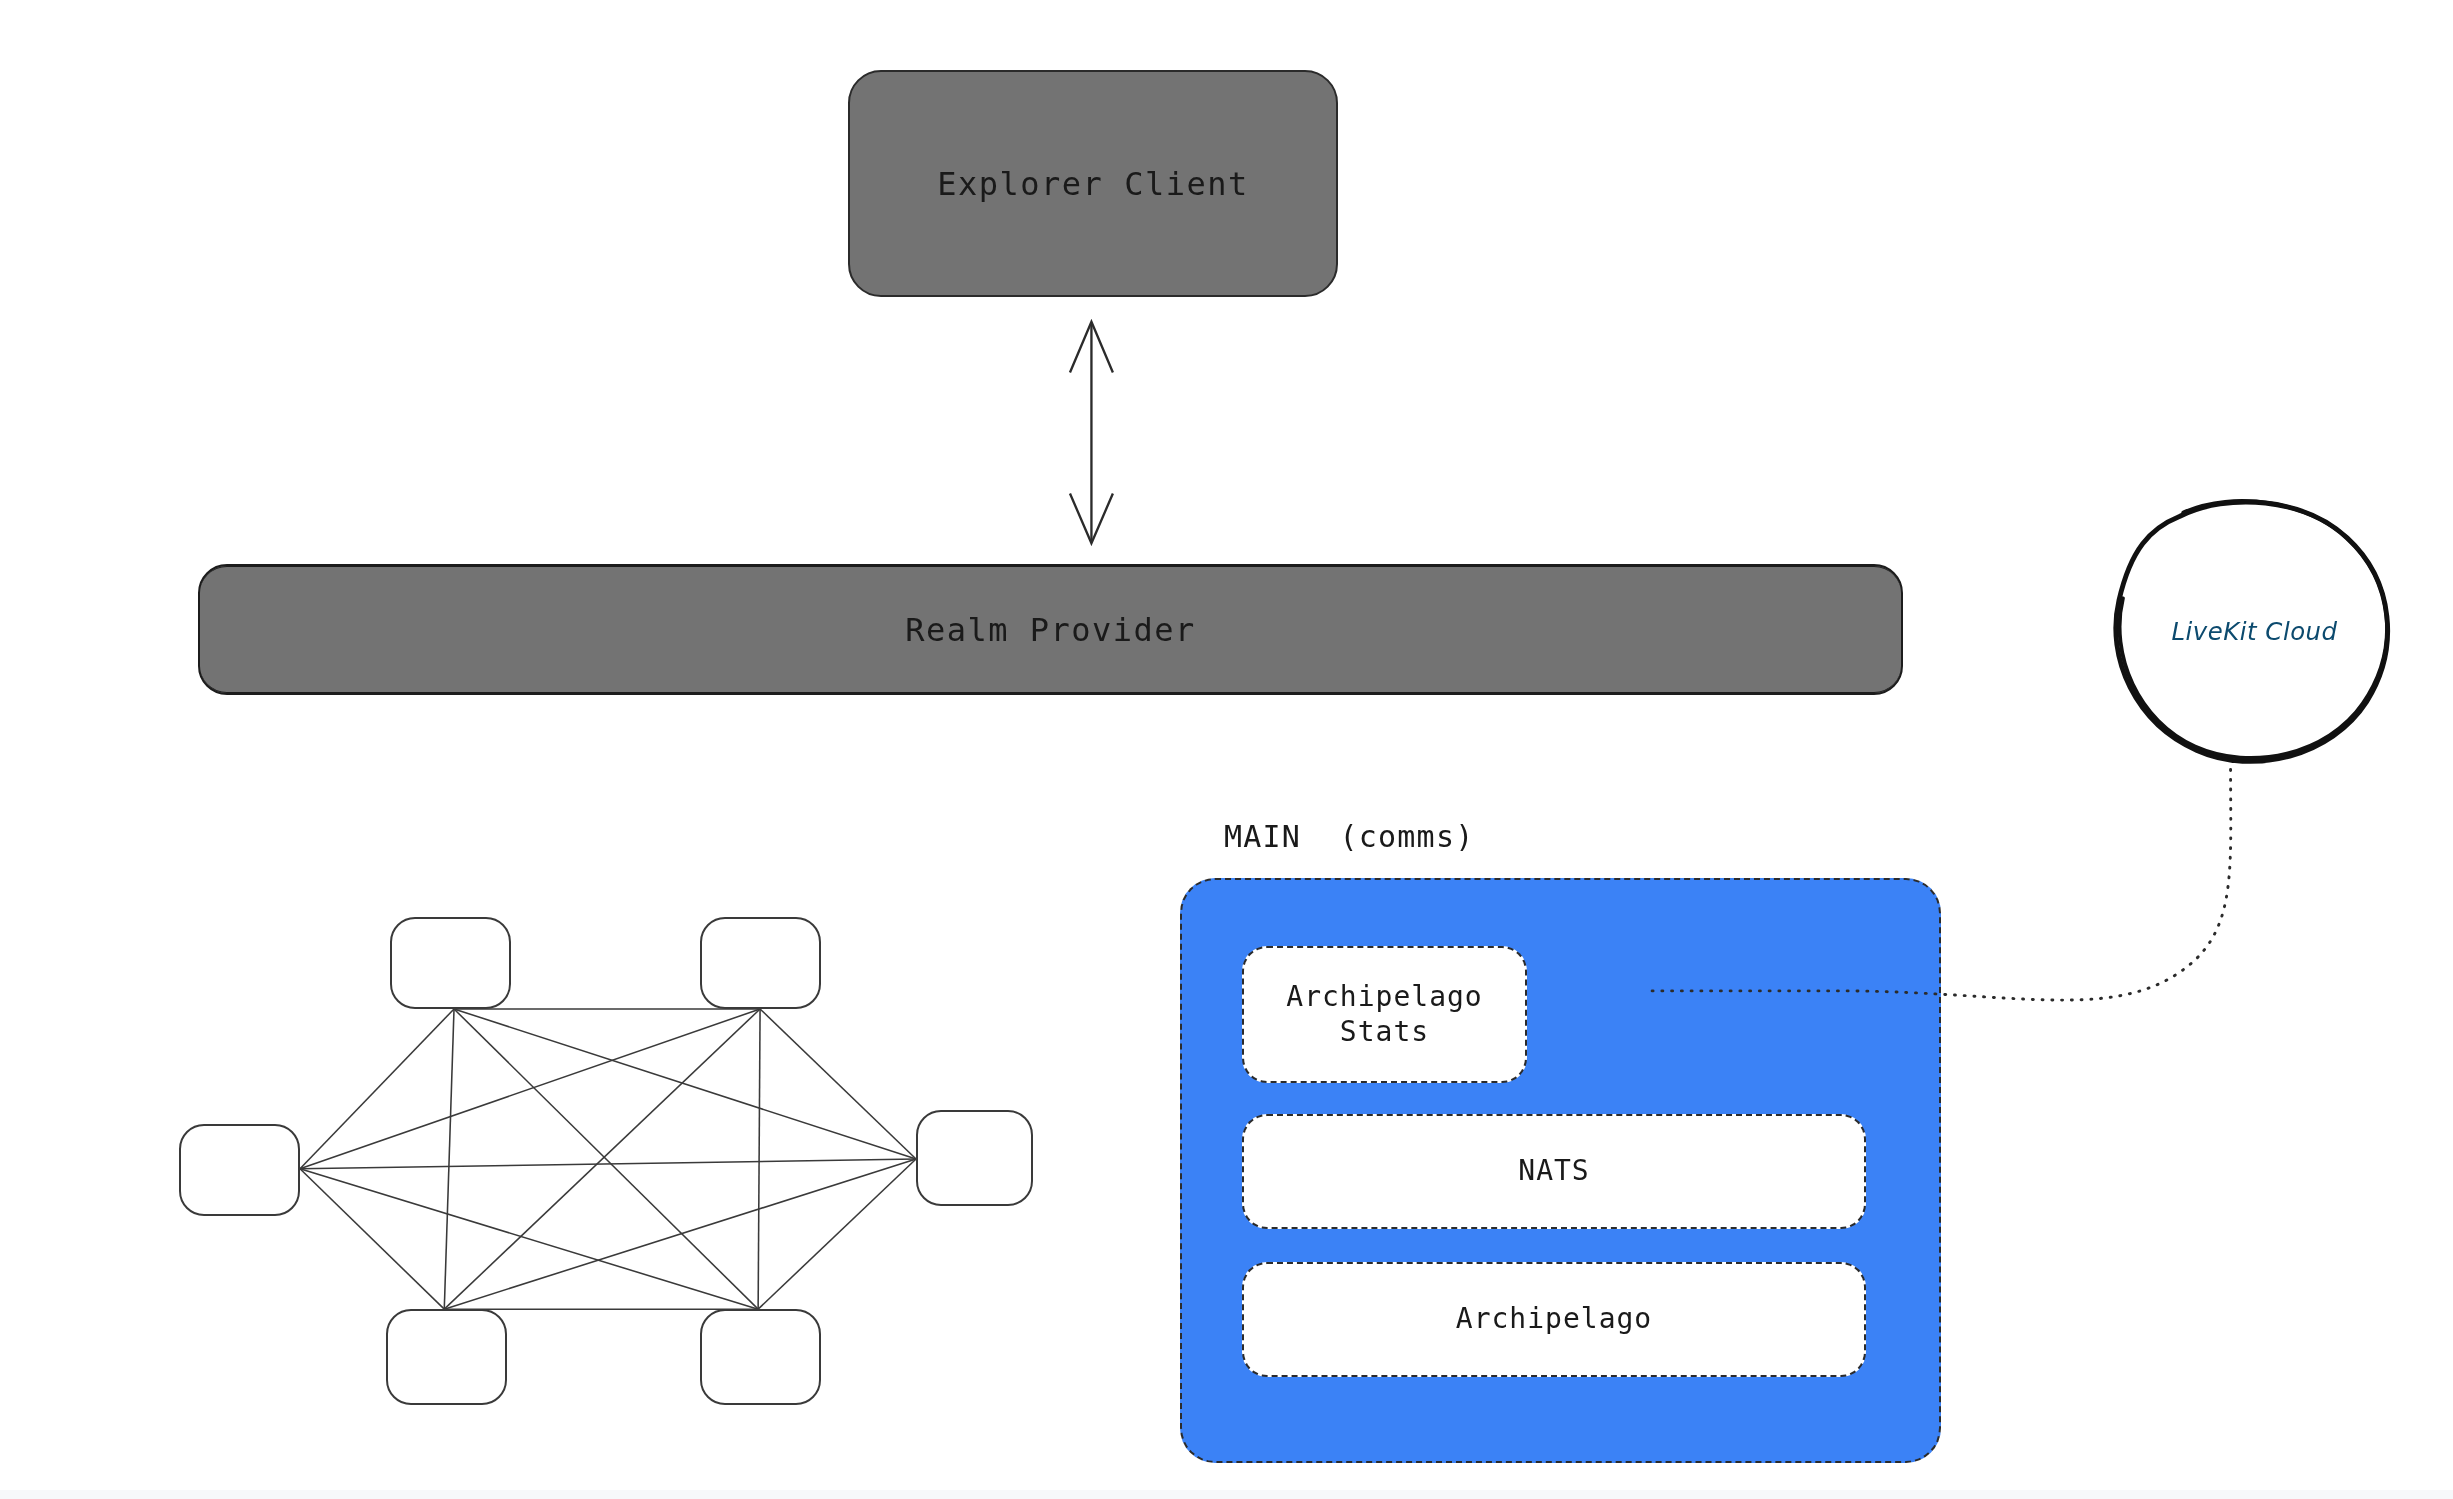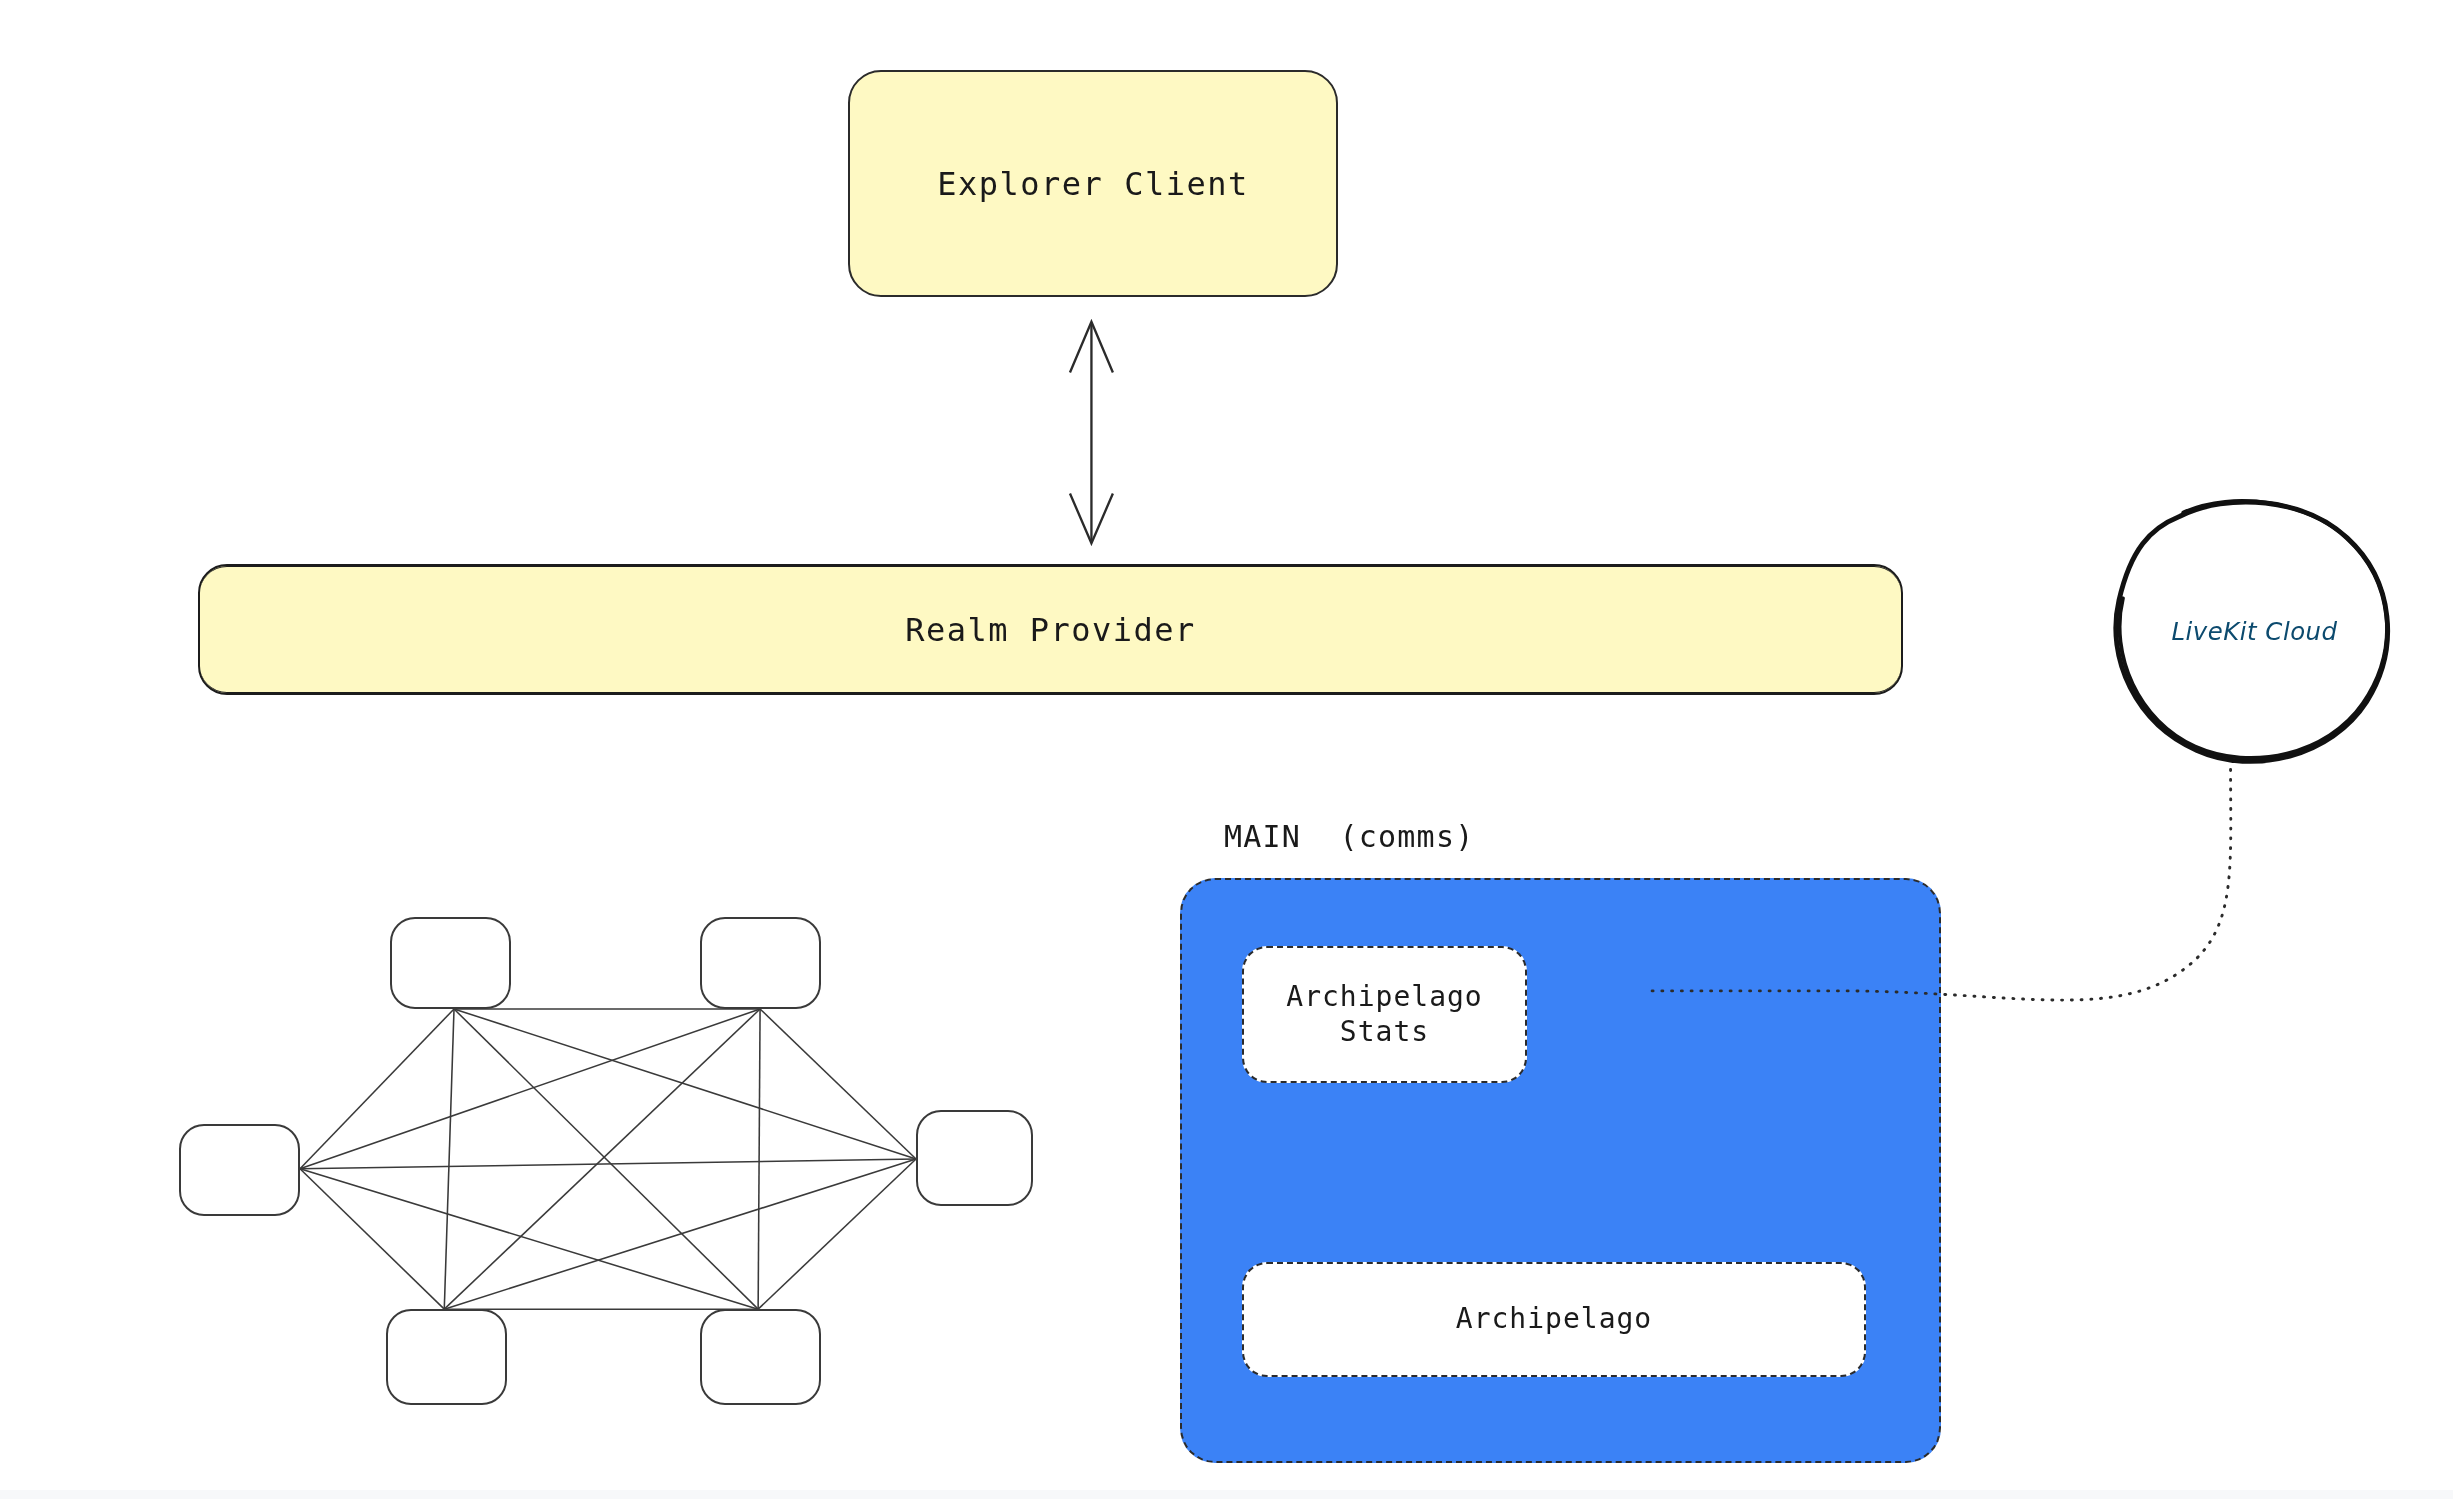--- a/index.html
+++ b/index.html
@@ -12,21 +12,21 @@
     width: 2454px;
     height: 1500px;
     background: #ffffff;
     overflow: hidden;
     font-family: "DejaVu Sans Mono", "Liberation Mono", monospace;
   }
   .node-box {
     position: absolute;
     box-sizing: border-box;
     border: 2px solid #2b2b2b;
-    background: #fef9c3;
+    background: #737373;
     display: flex;
     align-items: center;
     justify-content: center;
     text-align: center;
     color: #1a1a1a;
   }
 
   
   #explorer-client {
     left: 848px;
@@ -205,20 +205,23 @@
     <div class="mesh-node" style="left:770px; top:232px; width:117px; height:96px;"></div>
     <div class="mesh-node" style="left:240px; top:431px; width:121px; height:96px;"></div>
     <div class="mesh-node" style="left:554px; top:431px; width:121px; height:96px;"></div>
   </div>
 
   <div id="main-comms">
     <div class="sub-box" id="box-archipelago-stats">
       <span>Archipelago
 Stats</span>
     </div>
+    <div class="sub-box" id="box-nats">
+      <span>NATS</span>
+    </div>
     <div class="sub-box" id="box-archipelago">
       <span>Archipelago</span>
     </div>
   </div>
 
   <svg id="overlay-svg" viewBox="0 0 2516 1538">
 
     <g stroke="#2b2b2b" stroke-width="2.4" fill="none">
       <line x1="1119" y1="332" x2="1119" y2="555"></line>
       <polyline points="1097,382 1119,330 1141,382"></polyline>

